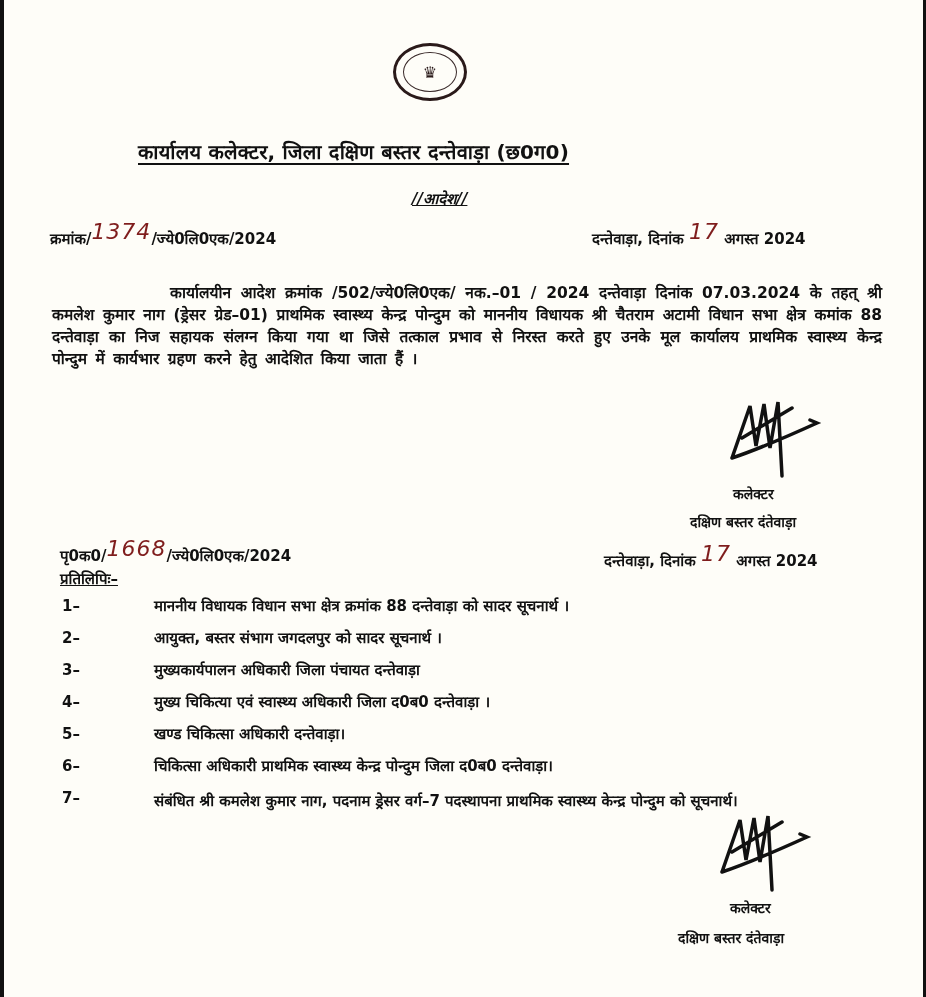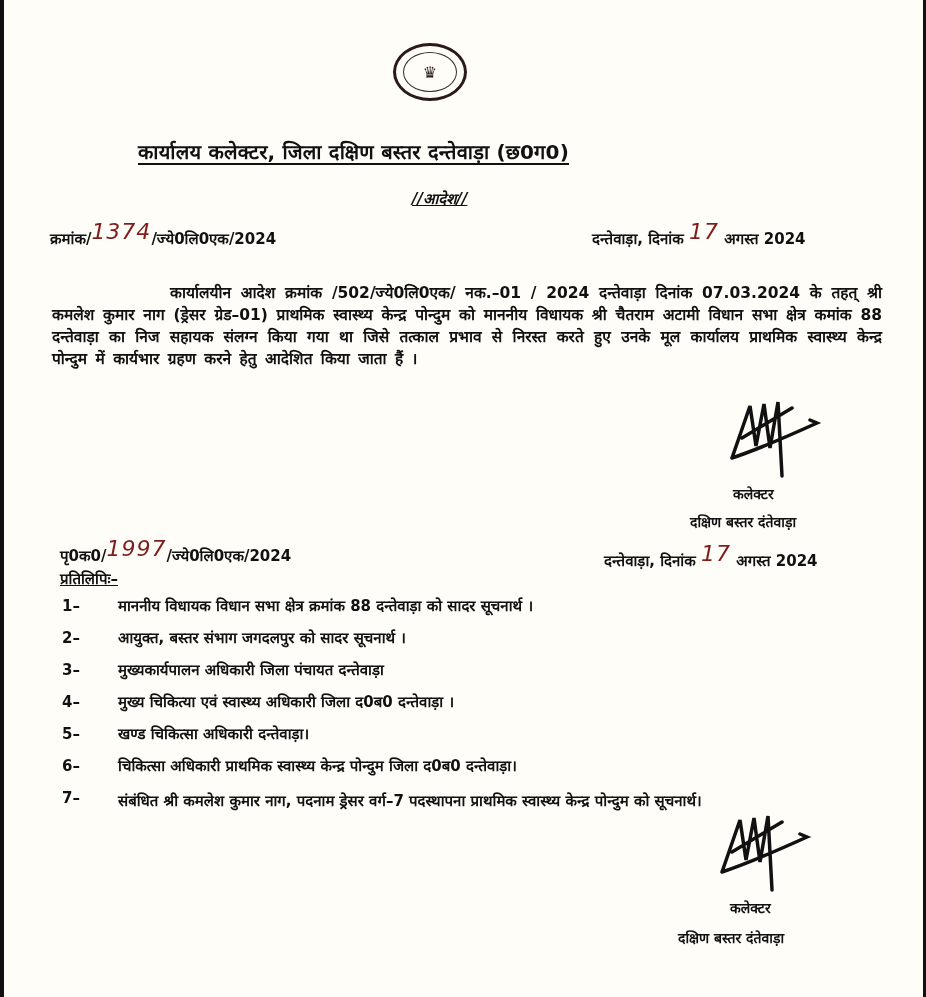--- a/index.html
+++ b/index.html
@@ -41,21 +41,21 @@
     font-size: 15.5px; font-weight: bold; line-height: 22px;
     text-align: justify; text-indent: 118px; word-spacing: 3px;
   }
   .signature {
     position: absolute; width: 110px; height: 80px;
   }
   .sig-block { position: absolute; font-size: 14px; font-weight: bold; text-align: center; }
   .cc-list { position: absolute; left: 62px; top: 596px; width: 840px; }
   .cc-item { display: flex; font-size: 15px; font-weight: bold; line-height: 20px; margin-bottom: 12px; }
   .cc-num { width: 56px; flex-shrink: 0; }
-  .cc-text { flex: 1; }
+  .cc-text { flex: 1; margin-left: 36px; }
 </style>
 </head>
 <body>
 
 <div class="edge-left"></div>
 <div class="edge-right"></div>
 
 <div class="emblem">
   <div class="emblem-inner">♛</div>
 </div>
@@ -74,21 +74,21 @@
 
 <div class="para">कार्यालयीन आदेश क्रमांक /502/ज्ये0लि0एक/ नक.–01 / 2024 दन्तेवाड़ा दिनांक 07.03.2024 के तहत् श्री कमलेश कुमार नाग (ड्रेसर ग्रेड–01) प्राथमिक स्वास्थ्य केन्द्र पोन्दुम को माननीय विधायक श्री चैतराम अटामी विधान सभा क्षेत्र कमांक 88 दन्तेवाड़ा का निज सहायक संलग्न किया गया था जिसे तत्काल प्रभाव से निरस्त करते हुए उनके मूल कार्यालय प्राथमिक स्वास्थ्य केन्द्र पोन्दुम में कार्यभार ग्रहण करने हेतु आदेशित किया जाता हैं ।</div>
 
 <svg class="signature" style="left:722px; top:398px;" viewBox="0 0 110 80">
   <path d="M10 60 L28 8 L34 48 L42 6 L48 50 L56 4 L60 78 M10 60 Q40 50 95 25 L88 22 M20 40 L70 10" fill="none" stroke="#111" stroke-width="3.5" stroke-linecap="round"></path>
 </svg>
 <div class="sig-block" style="left:733px; top:484px;">कलेक्टर</div>
 <div class="sig-block" style="left:690px; top:512px;">दक्षिण बस्तर दंतेवाड़ा</div>
 
 <div class="line" style="left:60px; top:541px;">
-  <span>पृ0क0/</span><span class="handwritten">1997</span><span>/ज्ये0लि0एक/2024</span>
+  <span>पृ0क0/</span><span class="handwritten">1668</span><span>/ज्ये0लि0एक/2024</span>
 </div>
 <div class="line" style="left:604px; top:546px;">
   <span>दन्तेवाड़ा, दिनांक</span>
   <span class="handwritten">17</span>
   <span>अगस्त 2024</span>
 </div>
 
 <div class="line" style="left:60px; top:568px;text-decoration:underline;">प्रतिलिपिः–</div>
 
 <div class="cc-list">

